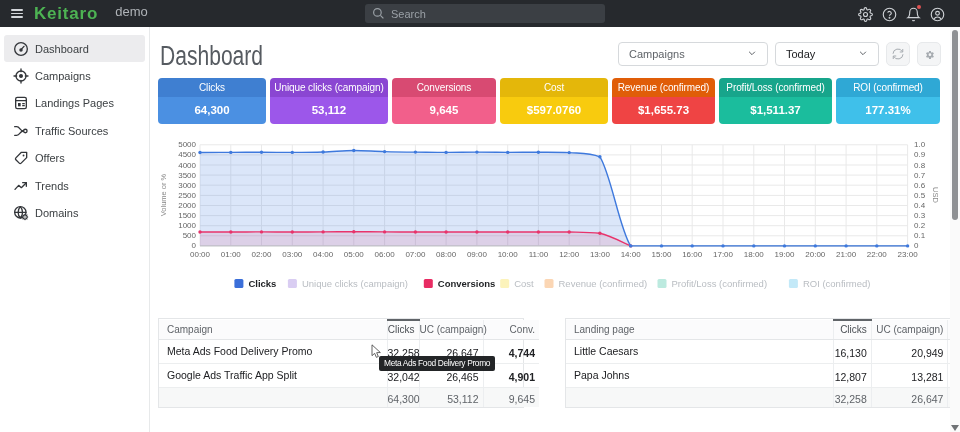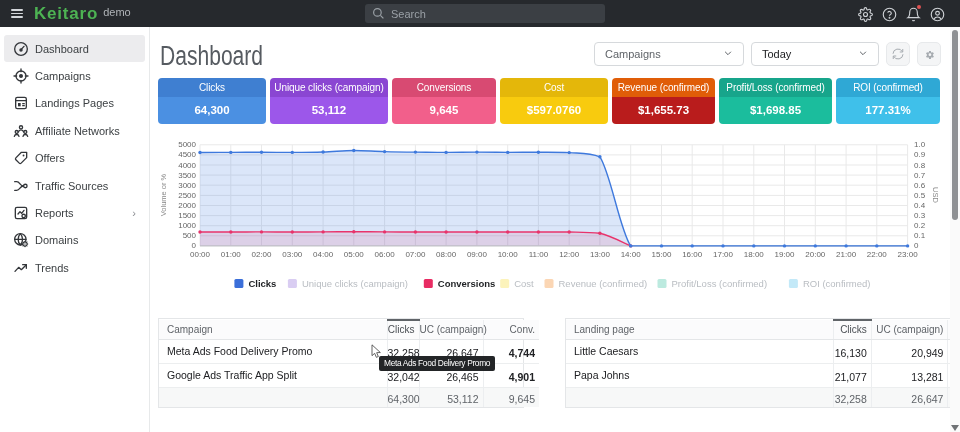--- a/index.html
+++ b/index.html
@@ -4,41 +4,41 @@
 <style>
 * { margin:0; padding:0; box-sizing:border-box; }
 html,body { width:960px; height:432px; overflow:hidden; background:#fff;
   font-family:"Liberation Sans", sans-serif; }
 
 .topbar { position:absolute; left:0; top:0; width:960px; height:27px;
   background:#26292d; display:flex; align-items:center; }
 .burger { width:12px; height:9px; margin-left:11px; display:flex; flex-direction:column; justify-content:space-between; }
 .burger span { display:block; height:1.9px; background:#d3d6da; border-radius:1px; }
 .logo { margin-left:11px; color:#4db353; font-weight:bold; font-size:17px; letter-spacing:0.8px; }
-.logo-demo { color:#b0b4b8; font-size:11px; font-weight:normal; letter-spacing:0; margin-left:5px; position:relative; top:-3px; }
+.logo-demo { color:#b0b4b8; font-size:13px; font-weight:normal; letter-spacing:0; margin-left:17px; position:relative; top:-3px; }
 .search { position:absolute; left:365px; top:4px; width:240px; height:19px;
   background:#3b3f44; border-radius:3px; display:flex; align-items:center; color:#9aa0a6; font-size:11px; }
 .search svg { margin:0 6px 0 7px; }
 .topicons { position:absolute; right:16px; top:0; height:27px; display:flex; align-items:center; gap:10px; }
 .topicons .ic { width:14px; height:14px; position:relative; }
 .bell-dot { position:absolute; right:-1px; top:-2px; width:4px; height:4px; background:#e05252; border-radius:50%; }
 
 .sidebar { position:absolute; left:0; top:27px; width:150px; height:405px; background:#fff; padding-top:8px; border-right:1px solid #e7e9ea; }
 .side-item { position:relative; height:27.4px; margin:0 4px; display:flex; align-items:center; border-radius:3px; color:#3c4043; font-size:11px; }
 .side-item.active { background:#ececee; }
 .side-item .sic { width:16px; height:16px; margin-left:9px; margin-right:6px; flex:none; }
 .side-item .chev { position:absolute; right:9px; color:#8a8d91; font-size:11px; }
 
 .main { position:absolute; left:150px; top:28px; width:800px; height:404px; background:#fff; }
 .h1 { position:absolute; left:10px; top:13px; font-size:27px; color:#565b61; font-weight:400; transform:scaleX(0.78); transform-origin:left top; }
 .controls { position:absolute; right:9px; top:14px; display:flex; gap:7px; height:24px; }
 .sel { height:24px; border:1px solid #d6d9dc; border-radius:4px; background:#fff; display:flex; align-items:center; font-size:11px; padding:0 10px; color:#5f6368; }
 .sel .cv { margin-left:auto; }
 .sel.campaigns { width:150px; }
-.sel.today { width:128px; color:#202124; }
+.sel.today { width:104px; color:#202124; }
 .btn { width:24px; height:24px; border:1px solid #e7e9eb; border-radius:5px; background:#f4f5f6; display:flex; align-items:center; justify-content:center; }
 
 .cards { position:absolute; left:8px; top:50px; width:782px; display:flex; gap:4px; }
 .card:nth-child(1){width:108px}.card:nth-child(2){width:118px}.card:nth-child(3){width:104px}.card:nth-child(4){width:108px}.card:nth-child(5){width:103px}.card:nth-child(6){width:113px}.card:nth-child(7){width:104px}
 .card { flex:none; border-radius:4px; overflow:hidden; color:#fff; text-align:center; }
 .card .hd { height:19px; line-height:19px; font-size:10px; white-space:nowrap; letter-spacing:-0.1px; }
 .card .bd { height:27px; line-height:27px; font-size:11.5px; font-weight:bold; }
 
 .chartbox { position:absolute; left:8px; top:108px; width:782px; height:164px; }
 
@@ -114,52 +114,39 @@
           <circle cx="12" cy="12" r="2" fill="#33363a"></circle>
           <path d="M12 1.5v4M12 18.5v4M1.5 12h4M18.5 12h4"></path>
         </svg></span>Campaigns</div>
   <div class="side-item"><span class="sic"><svg width="16" height="16" viewBox="0 0 24 24" stroke="#33363a" stroke-width="2.0" fill="none" stroke-linecap="round" stroke-linejoin="round">
           <rect x="4" y="3.5" width="16" height="17" rx="2.5"></rect>
           <path d="M4.5 8.5h15"></path>
           <rect x="7.5" y="12" width="4" height="5" fill="#33363a" stroke="none"></rect>
           <path d="M14.5 13h2.5M14.5 16h2.5" stroke-width="1.8"></path>
         </svg></span>Landings Pages</div>
   <div class="side-item"><span class="sic"><svg width="16" height="16" viewBox="0 0 24 24" stroke="#33363a" stroke-width="2.0" fill="none" stroke-linecap="round" stroke-linejoin="round">
-          <circle cx="12" cy="6.5" r="2.4"></circle>
-          <path d="M8.2 13.4a3.9 3.9 0 0 1 7.6 0"></path>
-          <circle cx="5.5" cy="13.5" r="2.2"></circle>
-          <path d="M2 20a3.6 3.6 0 0 1 7 0"></path>
-          <circle cx="18.5" cy="13.5" r="2.2"></circle>
-          <path d="M15 20a3.6 3.6 0 0 1 7 0"></path>
-        </svg></span>Affiliate Networks</div>
-  <div class="side-item"><span class="sic"><svg width="16" height="16" viewBox="0 0 24 24" stroke="#33363a" stroke-width="2.0" fill="none" stroke-linecap="round" stroke-linejoin="round">
-          <path d="M12.6 3.5H20.5v7.9L12.2 19.7a2 2 0 0 1-2.8 0l-5.1-5.1a2 2 0 0 1 0-2.8z"></path>
-          <circle cx="15.8" cy="8.2" r="1.4" fill="#33363a" stroke="none"></circle>
-        </svg></span>Offers</div>
-  <div class="side-item"><span class="sic"><svg width="16" height="16" viewBox="0 0 24 24" stroke="#33363a" stroke-width="2.0" fill="none" stroke-linecap="round" stroke-linejoin="round">
           <path d="M2.5 5.5h3c5 0 5 6.5 10 6.5"></path>
           <path d="M2.5 18.5h3c5 0 5-6.5 10-6.5"></path>
           <circle cx="18.5" cy="12" r="2.6"></circle>
         </svg></span>Traffic Sources</div>
   <div class="side-item"><span class="sic"><svg width="16" height="16" viewBox="0 0 24 24" stroke="#33363a" stroke-width="2.0" fill="none" stroke-linecap="round" stroke-linejoin="round">
-          <rect x="3.5" y="3.5" width="17" height="17" rx="2.5"></rect>
-          <path d="M7.5 13.5l3-3.5 2.5 2.5 3.5-4.5"></path>
-          <circle cx="16" cy="16.5" r="2.6"></circle>
-        </svg></span>Reports<span class="chev">›</span></div>
+          <path d="M12.6 3.5H20.5v7.9L12.2 19.7a2 2 0 0 1-2.8 0l-5.1-5.1a2 2 0 0 1 0-2.8z"></path>
+          <circle cx="15.8" cy="8.2" r="1.4" fill="#33363a" stroke="none"></circle>
+        </svg></span>Offers</div>
+  <div class="side-item"><span class="sic"><svg width="16" height="16" viewBox="0 0 24 24" stroke="#33363a" stroke-width="2.0" fill="none" stroke-linecap="round" stroke-linejoin="round">
+          <path d="M3 17l5.5-6 4 3.5L20 7"></path>
+          <path d="M14.5 7H20v5.5"></path>
+        </svg></span>Trends</div>
   <div class="side-item"><span class="sic"><svg width="16" height="16" viewBox="0 0 24 24" stroke="#33363a" stroke-width="2.0" fill="none" stroke-linecap="round" stroke-linejoin="round">
           <circle cx="11" cy="11" r="8.5"></circle>
           <path d="M2.5 11h17M11 2.5a12.5 12.5 0 0 1 0 17M11 2.5a12.5 12.5 0 0 0 0 17"></path>
           <circle cx="18" cy="18" r="3.2" fill="#fff" stroke-width="1.6"></circle>
           <circle cx="18" cy="18" r="1" fill="#33363a" stroke="none"></circle>
           <path d="M18 14.8v-1M18 21.2v1M14.8 18h-1M21.2 18h1M15.7 15.7l-.7-.7M20.3 20.3l.7.7M15.7 20.3l-.7.7M20.3 15.7l.7-.7" stroke-width="1.3"></path>
         </svg></span>Domains</div>
-  <div class="side-item"><span class="sic"><svg width="16" height="16" viewBox="0 0 24 24" stroke="#33363a" stroke-width="2.0" fill="none" stroke-linecap="round" stroke-linejoin="round">
-          <path d="M3 17l5.5-6 4 3.5L20 7"></path>
-          <path d="M14.5 7H20v5.5"></path>
-        </svg></span>Trends</div>
 </div>
 
 <div class="main">
   <div class="h1">Dashboard</div>
   <div class="controls">
     <div class="sel campaigns">Campaigns<span class="cv"><svg width="10" height="10" viewBox="0 0 24 24" fill="none" stroke="#5f6368" stroke-width="2.4">
             <path d="M5 9l7 7 7-7"></path>
           </svg></span></div>
     <div class="sel today">Today<span class="cv"><svg width="10" height="10" viewBox="0 0 24 24" fill="none" stroke="#5f6368" stroke-width="2.4">
             <path d="M5 9l7 7 7-7"></path>
@@ -190,25 +177,25 @@
     <div class="card">
         <div class="hd" style="background:#d84a72">Conversions</div>
         <div class="bd" style="background:#f25f8b">9,645</div>
       </div>
     <div class="card">
         <div class="hd" style="background:#e4b70a">Cost</div>
         <div class="bd" style="background:#f8cb0e">$597.0760</div>
       </div>
     <div class="card">
         <div class="hd" style="background:#e05d08">Revenue (confirmed)</div>
-        <div class="bd" style="background:#b91c1c">$1,655.73</div>
+        <div class="bd" style="background:#ef4444">$1,655.73</div>
       </div>
     <div class="card">
         <div class="hd" style="background:#17a58b">Profit/Loss (confirmed)</div>
-        <div class="bd" style="background:#1bbd9d">$1,698.85</div>
+        <div class="bd" style="background:#1bbd9d">$1,511.37</div>
       </div>
     <div class="card">
         <div class="hd" style="background:#2fa8d5">ROI (confirmed)</div>
         <div class="bd" style="background:#3fc0ea">177.31%</div>
       </div>
   </div>
   <div class="chartbox" id="chartbox"><svg width="782" height="164" viewBox="0 0 782 164" font-family="Liberation Sans, sans-serif">
 <line x1="42.0" y1="8.8" x2="42.0" y2="109.9" stroke="#e9e9e9" stroke-width="1"></line>
 <line x1="72.8" y1="8.8" x2="72.8" y2="109.9" stroke="#e9e9e9" stroke-width="1"></line>
 <line x1="103.5" y1="8.8" x2="103.5" y2="109.9" stroke="#e9e9e9" stroke-width="1"></line>
@@ -404,21 +391,21 @@
             <th class="num bl">Conv.</th>
           </tr>
       <tr>
             <td>Little Caesars</td>
             <td class="num bl">16,130</td>
             <td class="num bl">20,949</td>
             <td class="num bl">2,327</td>
           </tr>
       <tr>
             <td>Papa Johns</td>
-            <td class="num bl">21,077</td>
+            <td class="num bl">12,807</td>
             <td class="num bl">13,281</td>
             <td class="num bl">2,417</td>
           </tr>
       <tr class="foot">
             <td></td>
             <td class="num bl">32,258</td>
             <td class="num bl">26,647</td>
             <td class="num bl">4,744</td>
           </tr>
     </tbody>

